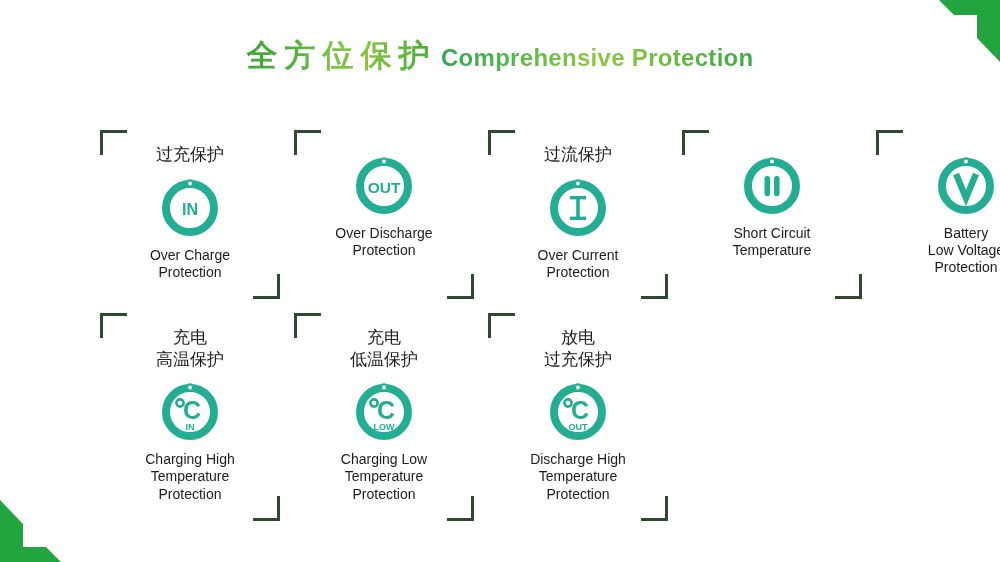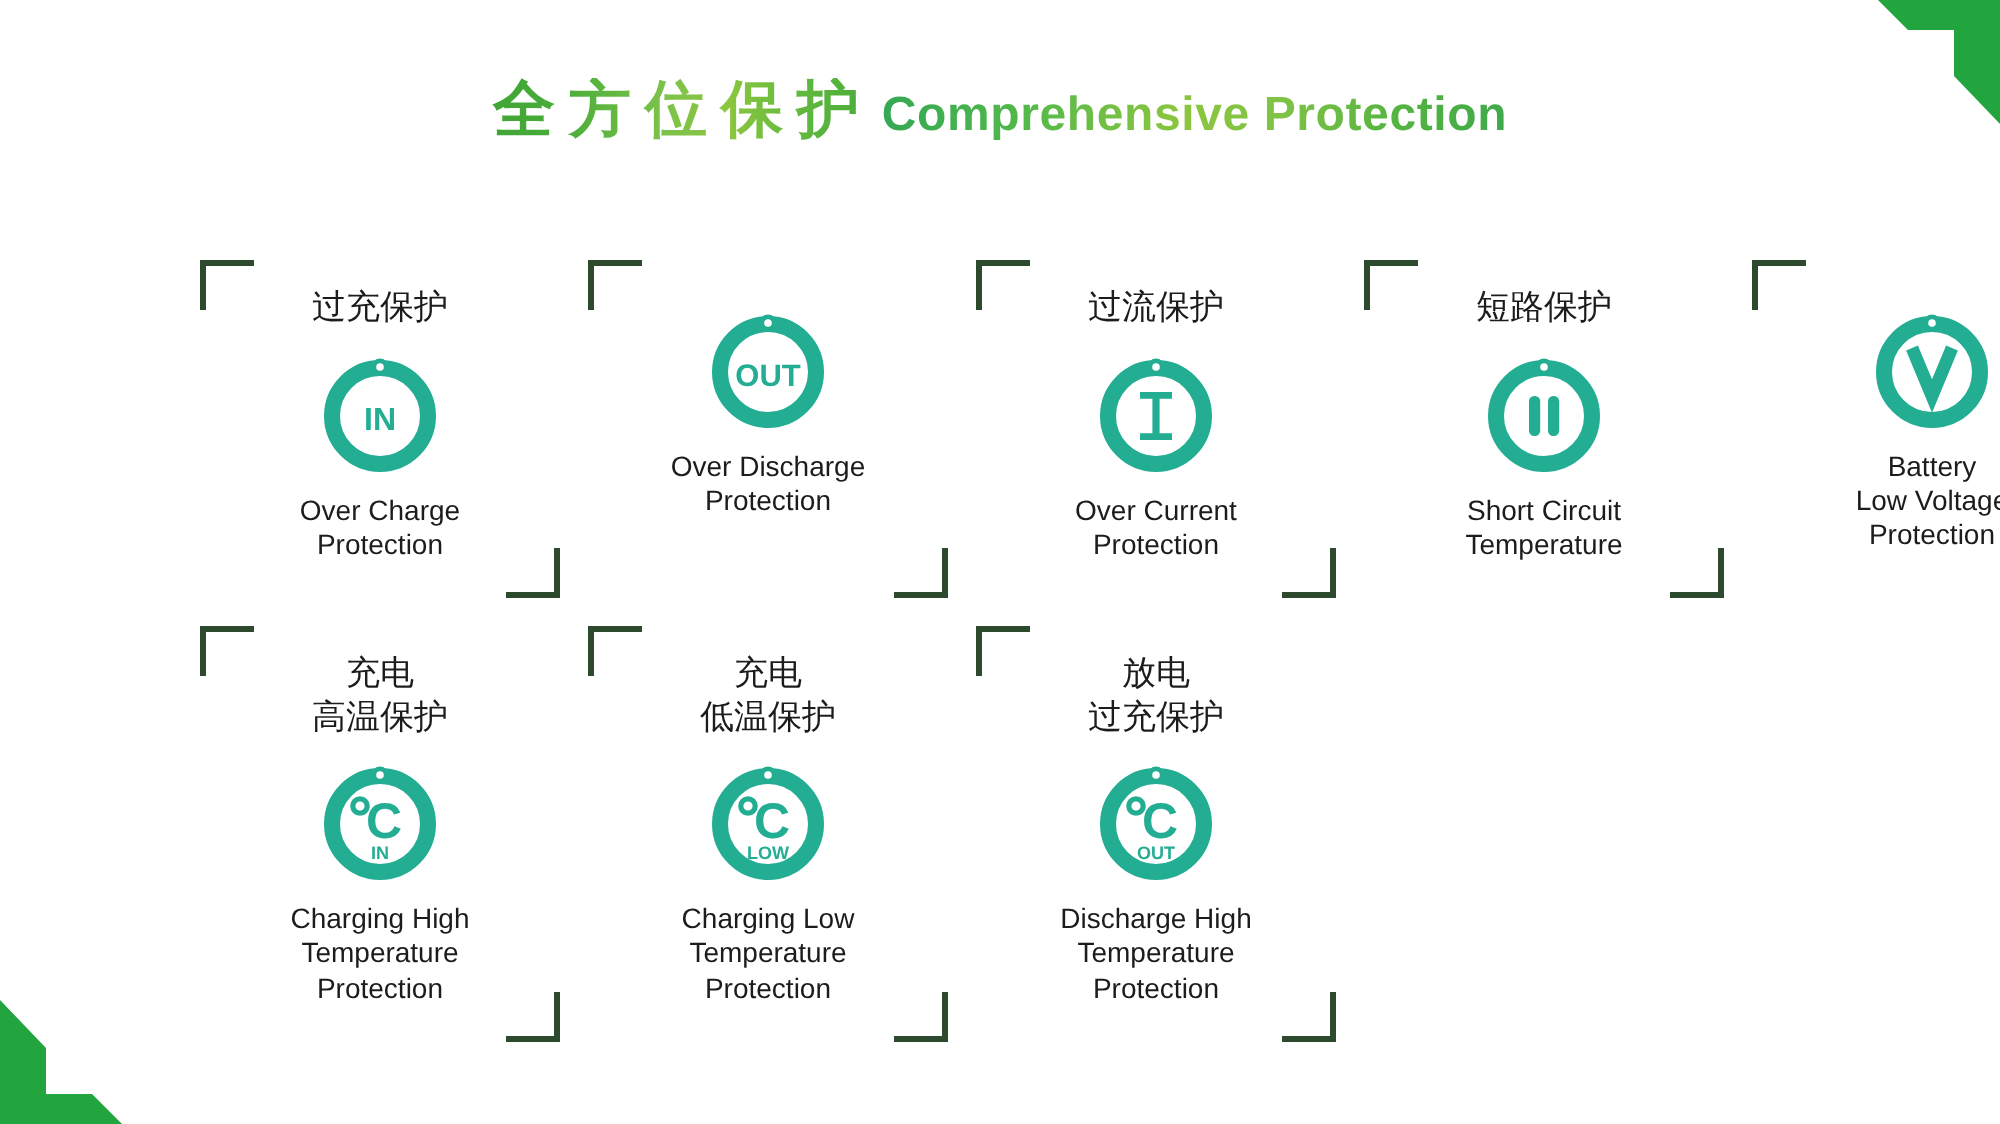--- a/index.html
+++ b/index.html
@@ -189,21 +189,20 @@
         <rect x="24" y="41.6" width="16" height="3.4" fill="#23AE93"></rect>
       </svg>
     </div>
     <div class="label-en">Over Current
 Protection</div>
   </div>
 
   <div class="card">
     <span class="brk brk-tl"></span>
     <span class="brk brk-br"></span>
-    <div class="label-cn">短路保护</div>
     <div class="icon-wrap">
       <svg viewBox="0 0 64 64" width="64" height="64" aria-hidden="true">
         <circle cx="32" cy="33" r="24" fill="none" stroke="#23AE93" stroke-width="8"></circle>
         <circle cx="32" cy="8.5" r="4.2" fill="#23AE93"></circle>
         <circle cx="32" cy="8.5" r="1.9" fill="#ffffff"></circle>
         <rect x="24.5" y="23" width="5.6" height="20" rx="2.6" fill="#23AE93"></rect>
         <rect x="34" y="23" width="5.6" height="20" rx="2.6" fill="#23AE93"></rect>
       </svg>
     </div>
     <div class="label-en">Short Circuit

